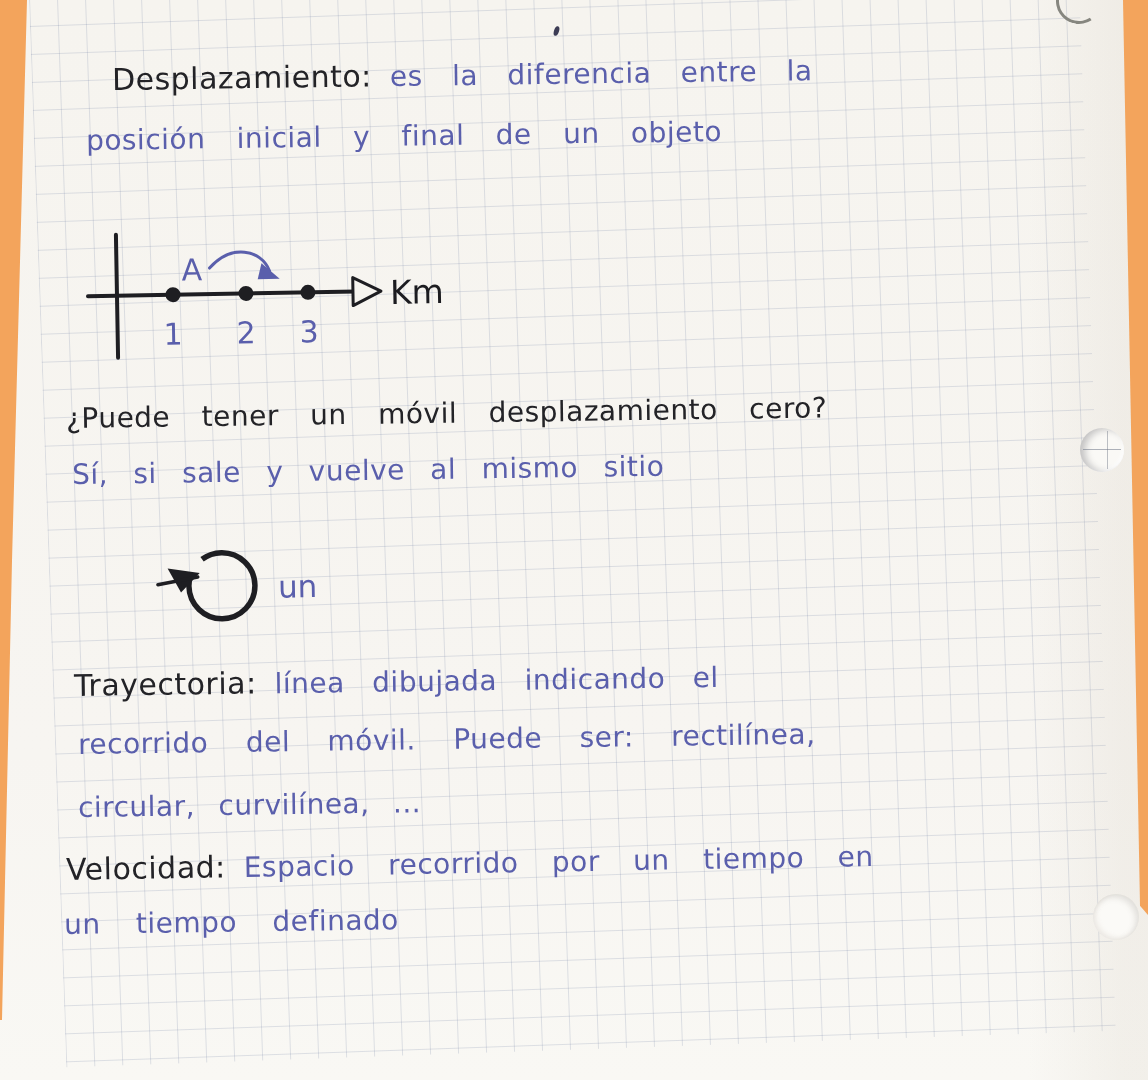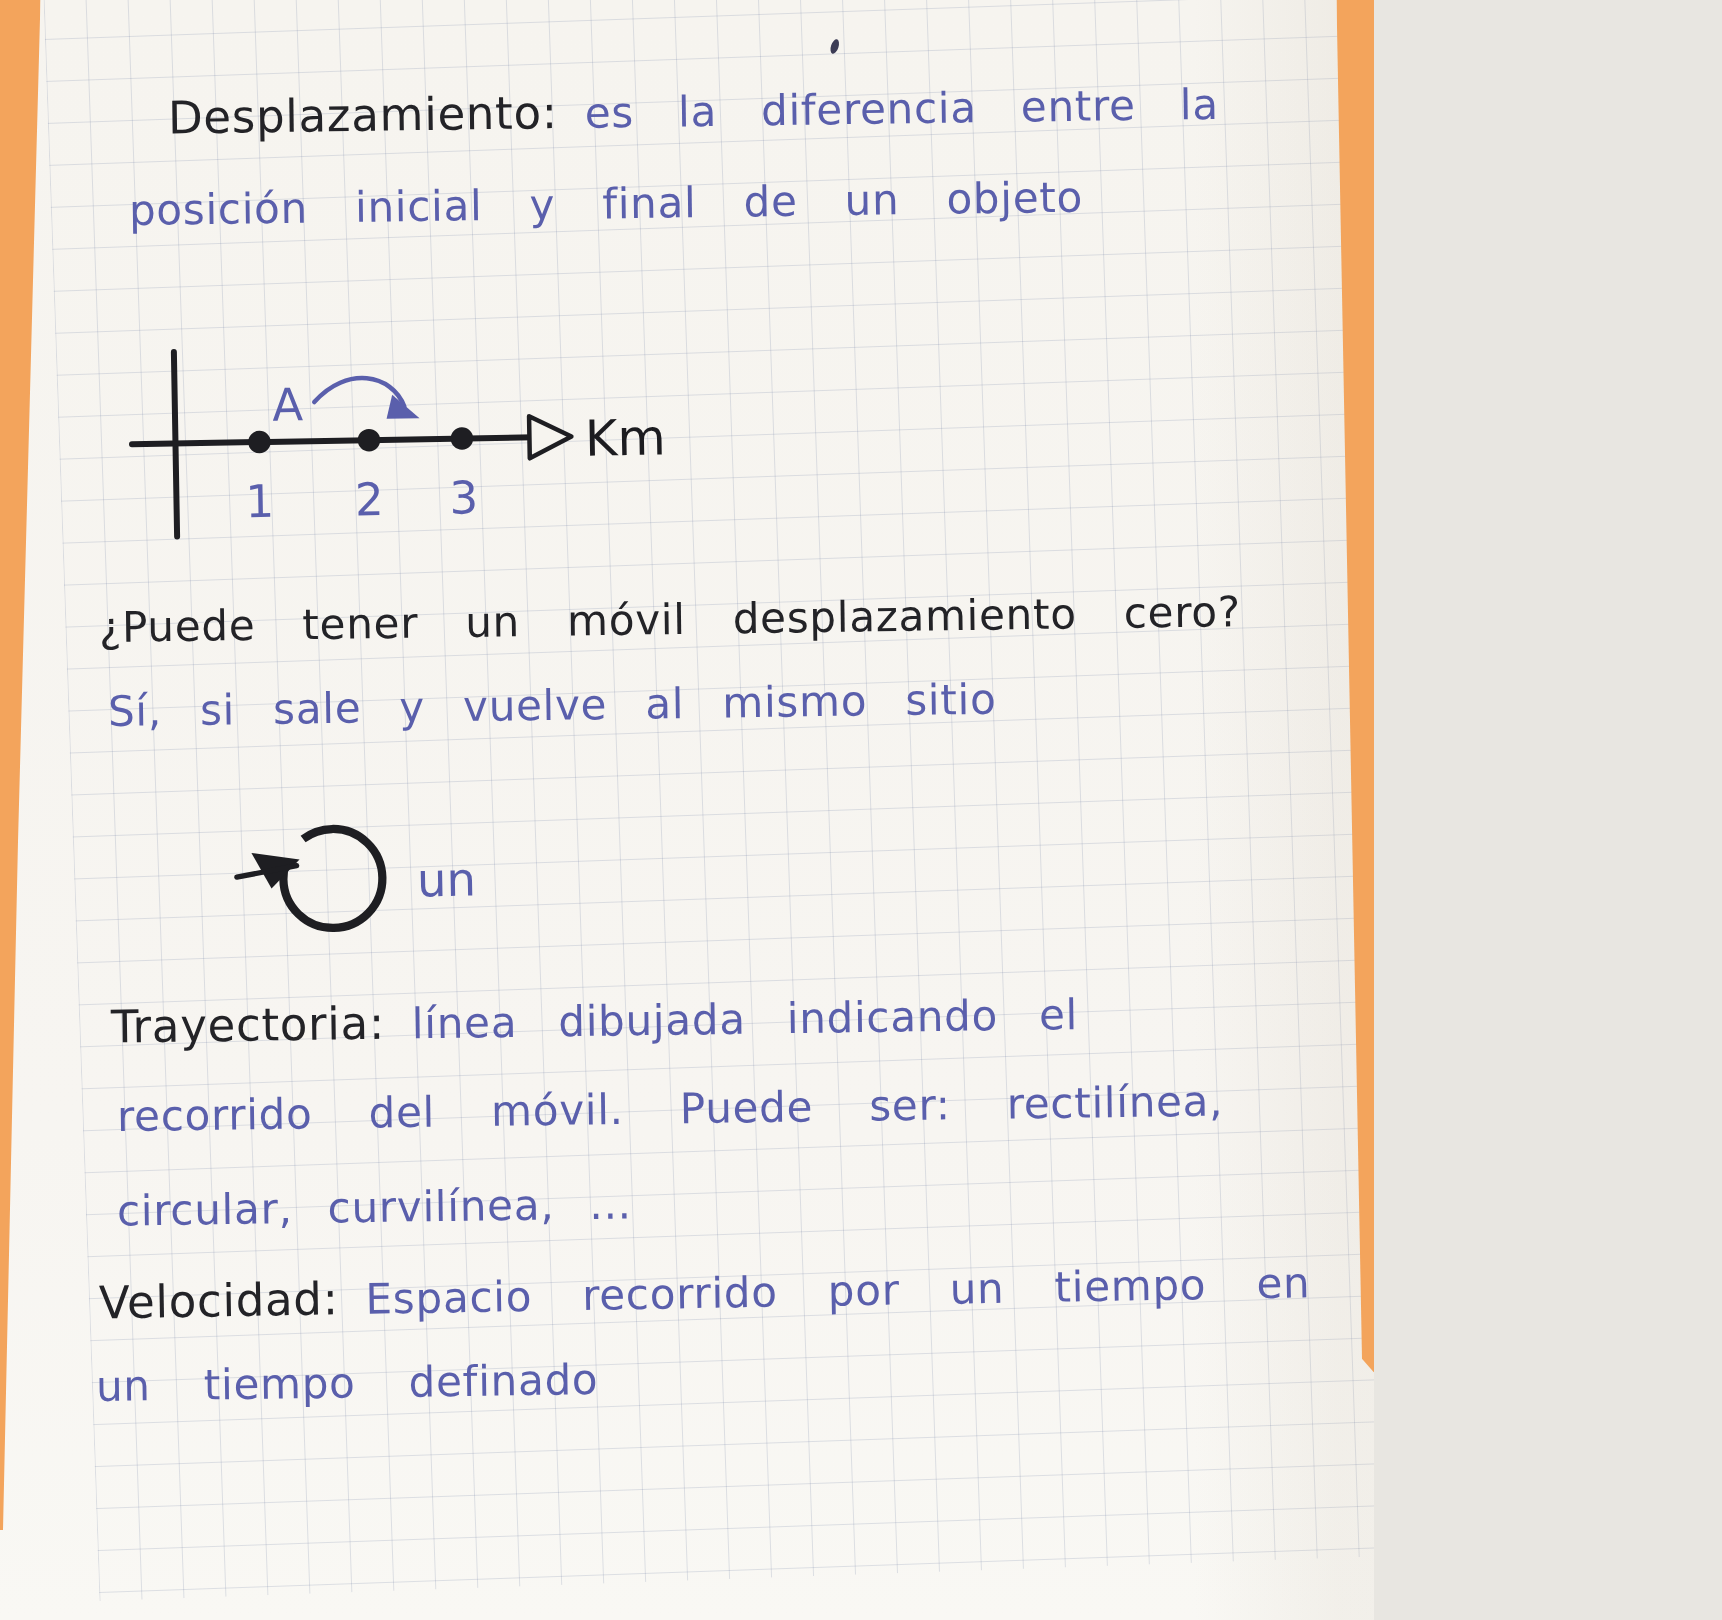--- a/index.html
+++ b/index.html
@@ -1,17 +1,17 @@
 <!DOCTYPE html>
 <html><head>
 <meta charset="utf-8">
 <style>
   html,body{margin:0;padding:0;background:#e8e6e1;}
   .stage{
-    position:relative;width:916px;height:1080px;overflow:hidden;
+    position:relative;width:1148px;height:1080px;overflow:hidden;
     background:linear-gradient(180deg,#f6f4ef 0%,#f7f5f1 70%,#f9f8f4 100%);
     font-family:"DejaVu Sans",sans-serif;
   }
   
   .grid{
     position:absolute;left:28px;top:-30px;width:1050px;height:1098px;
     transform:rotate(-2deg);transform-origin:top left;
     background-image:
       linear-gradient(to right, rgba(128,142,172,.24) 1px, transparent 1px),
       linear-gradient(to bottom, rgba(128,142,172,.24) 1px, transparent 1px);

